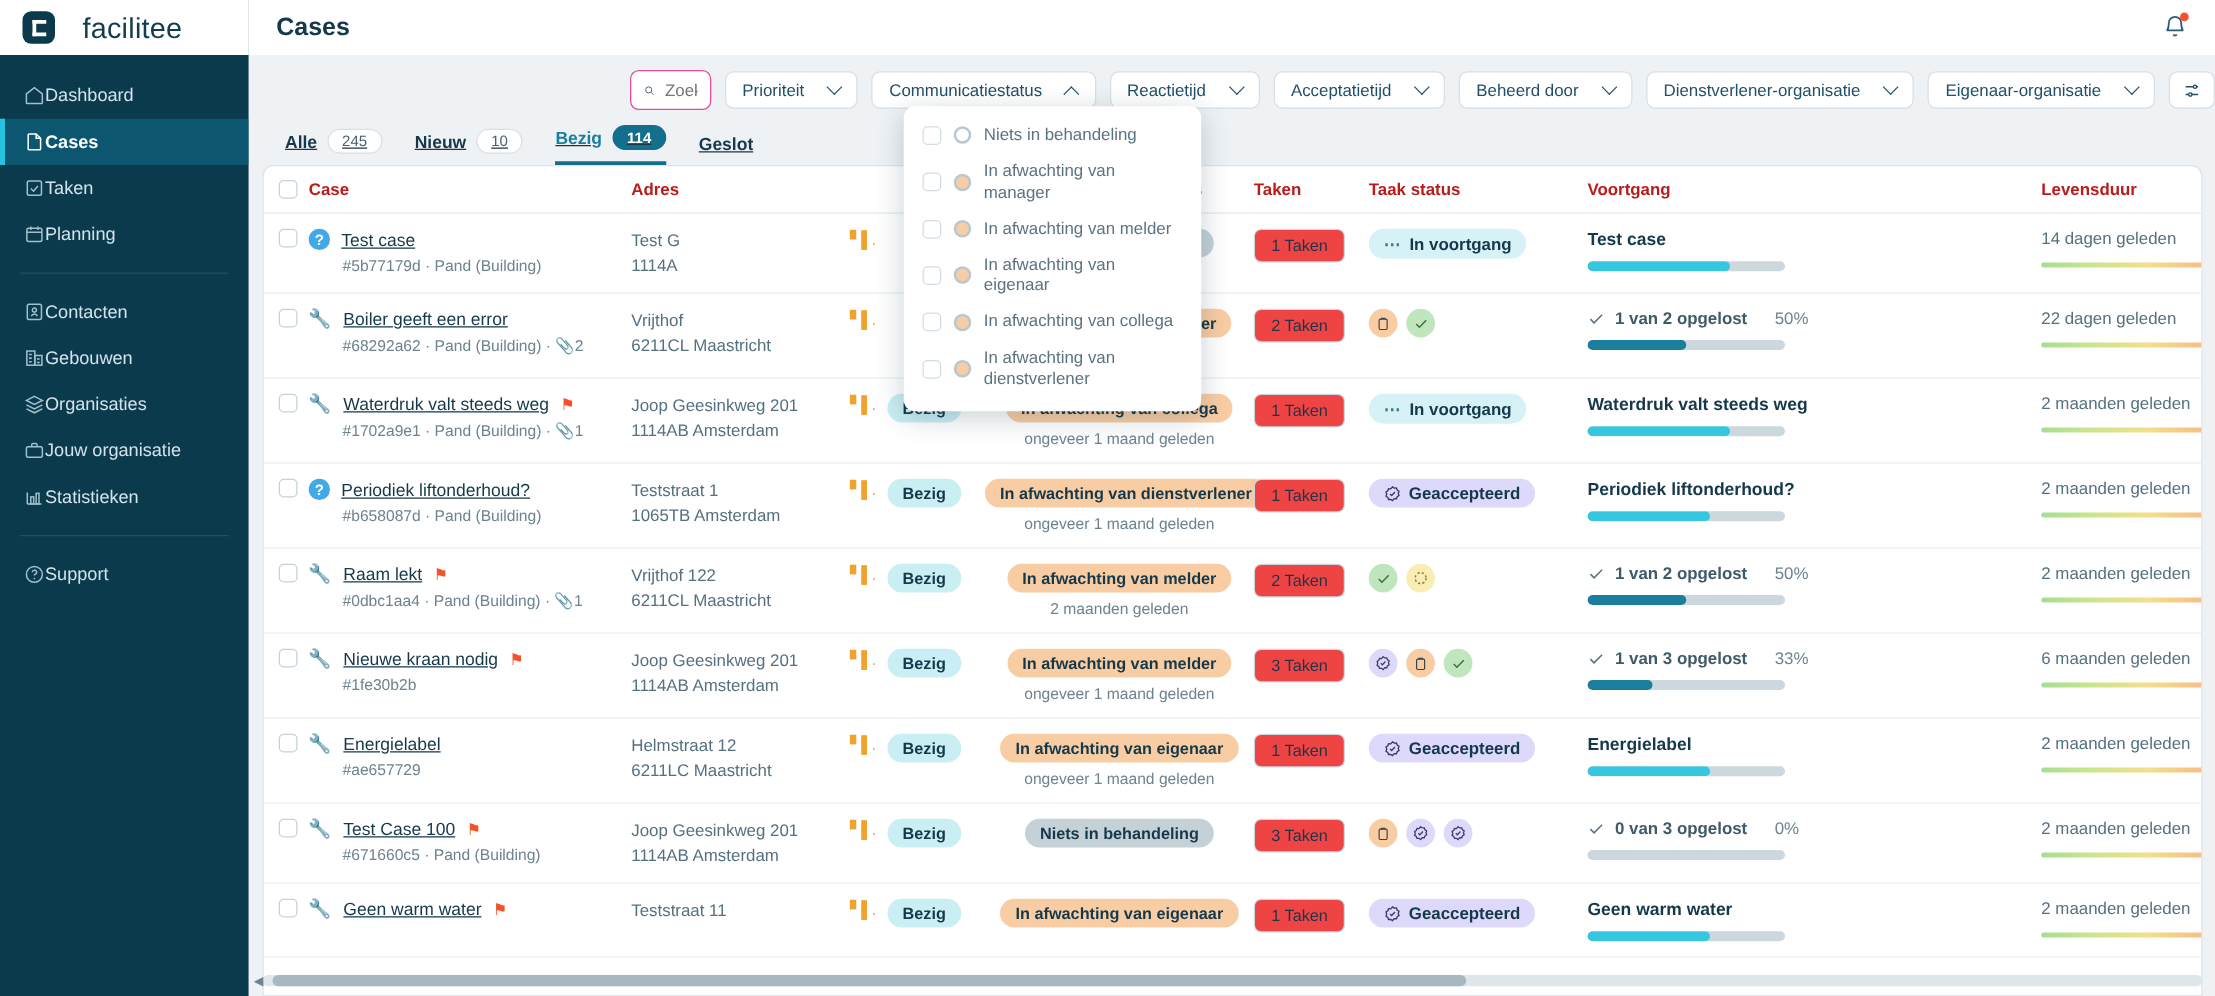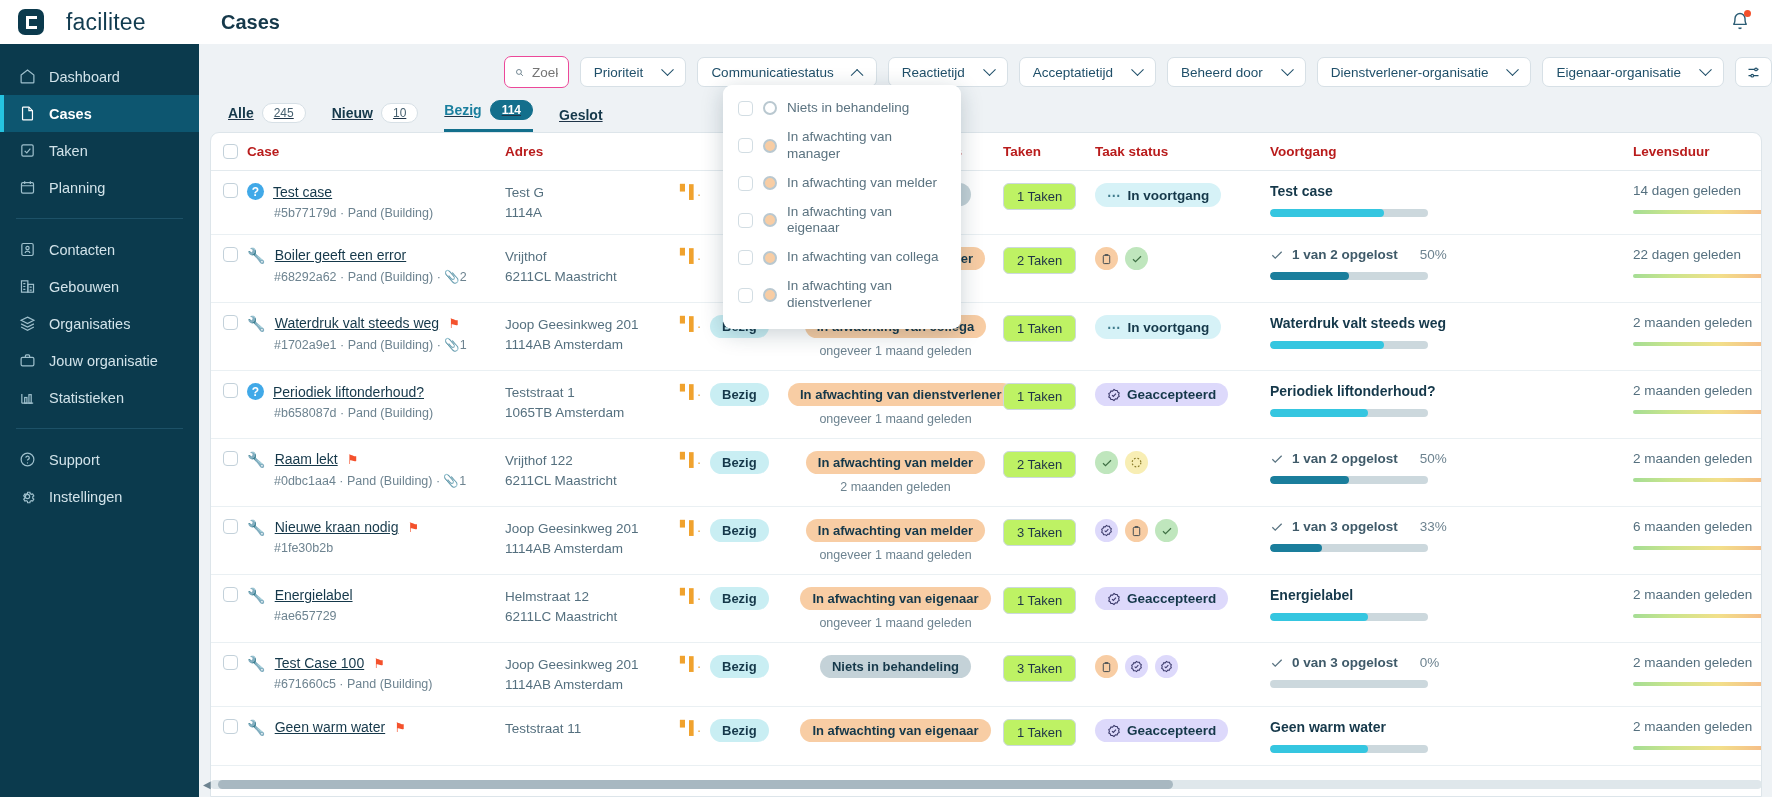--- a/index.html
+++ b/index.html
@@ -12,21 +12,21 @@
   }
   .app { display:flex; width:1772px; height:797px; }
 
   
   .sidebar { width:199px; min-width:199px; background:#0b3a4d; display:flex; flex-direction:column; }
   .brand { height:44px; background:#fff; display:flex; align-items:center; gap:22px; padding-left:18px; }
   .brand-mark { width:26px; height:26px; border-radius:7px; background:#0b3a4d; display:flex; align-items:center; justify-content:center; }
   .brand-mark i { display:block; width:11px; height:13px; border-left:3px solid #fff; border-top:3px solid #fff; border-bottom:3px solid #fff; }
   .brand-name { font-size:23px; color:#123c50; letter-spacing:.2px; }
   .nav { padding-top:14px; }
-  .nav-item { display:flex; align-items:center; gap:13px; height:37px; padding-left:19px; color:#d2e3ea; font-size:14.5px; cursor:pointer; }
+  .nav-item { display:flex; align-items:center; height:37px; padding-left:19px; color:#d2e3ea; font-size:14.5px; cursor:pointer; }
   .nav-item.active { background:#0d5670; color:#fff; font-weight:bold; border-left:4px solid #25c3e0; padding-left:15px; }
   .nav-item svg { flex:none; }
   .nav-sep { height:1px; background:#1d5167; margin:12px 16px; }
 
   
   .main { flex:1; display:flex; flex-direction:column; min-width:0; position:relative; background:#eef2f5; }
   .topbar { height:44px; background:#fff; display:flex; align-items:center; padding:0 22px; justify-content:space-between; }
   .page-title { font-size:20px; font-weight:bold; color:#15384a; }
   .bell { position:relative; cursor:pointer; }
   .bell .dot { position:absolute; top:-1px; right:-1px; width:7px; height:7px; border-radius:50%; background:#f4512c; }
@@ -73,21 +73,21 @@
   .addr { font-size:13.5px; color:#55707f; line-height:1.45; }
   .prio { color:#f0a22e; font-size:13px; letter-spacing:-1px; }
 
   .badge { display:inline-block; border-radius:13px; padding:4px 12px; font-size:13px; font-weight:bold; white-space:nowrap; }
   .b-bezig { background:#c9eef3; color:#15384a; }
   .b-grey { background:#c4d2d8; color:#15384a; }
   .b-orange { background:#f8cda4; color:#15384a; }
   .sub-time { font-size:12.5px; color:#6d8390; margin-top:6px; text-align:center; }
   .com-cell { text-align:center; }
 
-  .taken-btn { display:inline-block; border:1px solid #ccd8df; border-radius:6px; padding:5px 13px; font-size:13px; color:#1f3448; background:#bef264; cursor:pointer; }
+  .taken-btn { display:inline-block; border:1px solid #ccd8df; border-radius:6px; padding:5px 13px; font-size:13px; color:#1f3448; background:#ef4444; cursor:pointer; }
 
   .ts { display:flex; align-items:center; gap:7px; }
   .ts-badge { display:inline-flex; align-items:center; gap:6px; background:#d6f2f7; color:#15384a; border-radius:13px; padding:4px 12px; font-size:13.5px; font-weight:bold; }
   .ts-badge.acc { background:#ddd9fb; }
   .dots { letter-spacing:1px; color:#3f7b8c; }
   .ti { width:23px; height:23px; border-radius:50%; display:flex; align-items:center; justify-content:center; font-size:12px; }
   .ti.orange { background:#f8cda4; }
   .ti.green { background:#bfe6bd; color:#3f7045; }
   .ti.purple { background:#ddd9fb; color:#3b3a6b; }
   .ti.yellow { background:#f8eeb4; color:#8a7c2a; }
@@ -212,27 +212,20 @@
 
       <div class="nav-item">
         <svg width="17" height="17" viewBox="0 0 24 24" fill="none" stroke="#9fc0cd" stroke-width="1.7">
             <circle cx="12" cy="12" r="9"></circle>
             <path d="M9.7 9.6a2.4 2.4 0 1 1 3.3 2.2c-.7.3-1 .9-1 1.6"></path>
             <circle cx="12" cy="16.8" r=".9" fill="#9fc0cd" stroke="none"></circle>
           </svg>
         <span>Support</span>
       </div>
 
-      <div class="nav-item">
-        <svg width="17" height="17" viewBox="0 0 24 24" fill="none" stroke="#9fc0cd" stroke-width="1.7">
-            <circle cx="12" cy="12" r="3"></circle>
-            <path d="M19.4 14.4l1.5 1.2-1.6 2.8-1.9-.6a7 7 0 0 1-1.7 1l-.3 2h-3.2l-.3-2a7 7 0 0 1-1.7-1l-1.9.6-1.6-2.8 1.5-1.2a7 7 0 0 1 0-2l-1.5-1.2 1.6-2.8 1.9.6a7 7 0 0 1 1.7-1l.3-2h3.2l.3 2c.6.25 1.2.6 1.7 1l1.9-.6 1.6 2.8-1.5 1.2a7 7 0 0 1 0 2z"></path>
-          </svg>
-        <span>Instellingen</span>
-      </div>
     </nav>
   </aside>
 
   <section class="main">
 
     <div class="topbar">
       <div class="page-title">Cases</div>
       <div class="bell">
         <svg width="20" height="20" viewBox="0 0 24 24" fill="none" stroke="#2a5c74" stroke-width="1.7">
             <path d="M18 9a6 6 0 1 0-12 0c0 6-2 7-2 7h16s-2-1-2-7z"></path>

